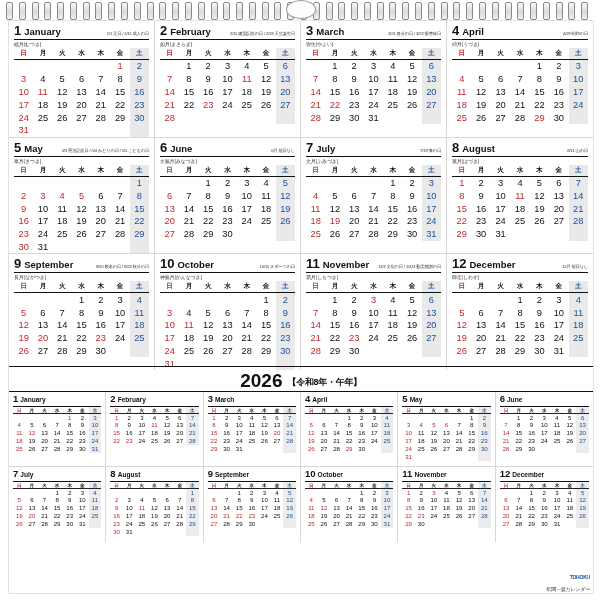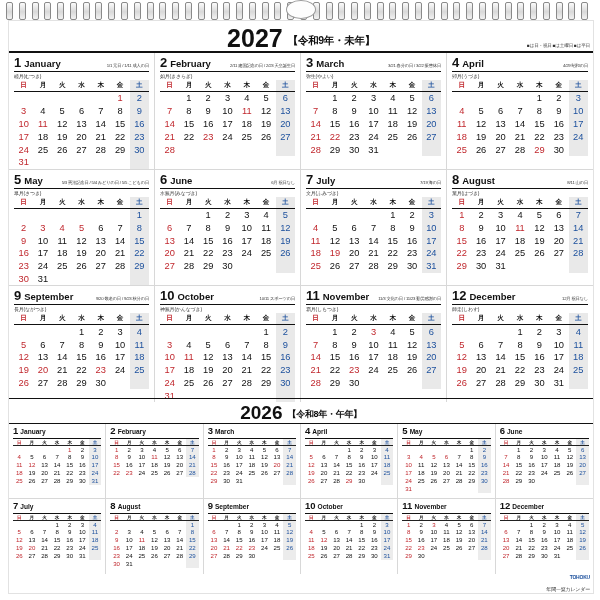--- a/index.html
+++ b/index.html
@@ -192,25 +192,20 @@
     <div class="ring" style="left: 530.087px;"></div>
     <div class="ring" style="left: 542.87px;"></div>
     <div class="ring" style="left: 555.652px;"></div>
     <div class="ring" style="left: 568.435px;"></div>
     <div class="ring" style="left: 581.217px;"></div>
     <div class="hanger"></div>
   </div>
 
 <div id="sheet">
 
-  <div class="year-band">
-    <span class="year-num">2027</span>
-    <span class="era">【令和9年・未年】</span>
-    <span class="corner-note">■は日・祝日 ■は土曜日 ■は平日</span>
-  </div>
 
   <div id="top-grid">
       <div class="mcell rowsep">
         <div class="mhead">
           <span class="mnum">1</span>
           <span class="mname">January</span>
           <span class="mnote">1/1 元日 / 1/11 成人の日</span>
         </div>
         <div class="jname">睦月(むつき)</div>
         <table class="cal">

